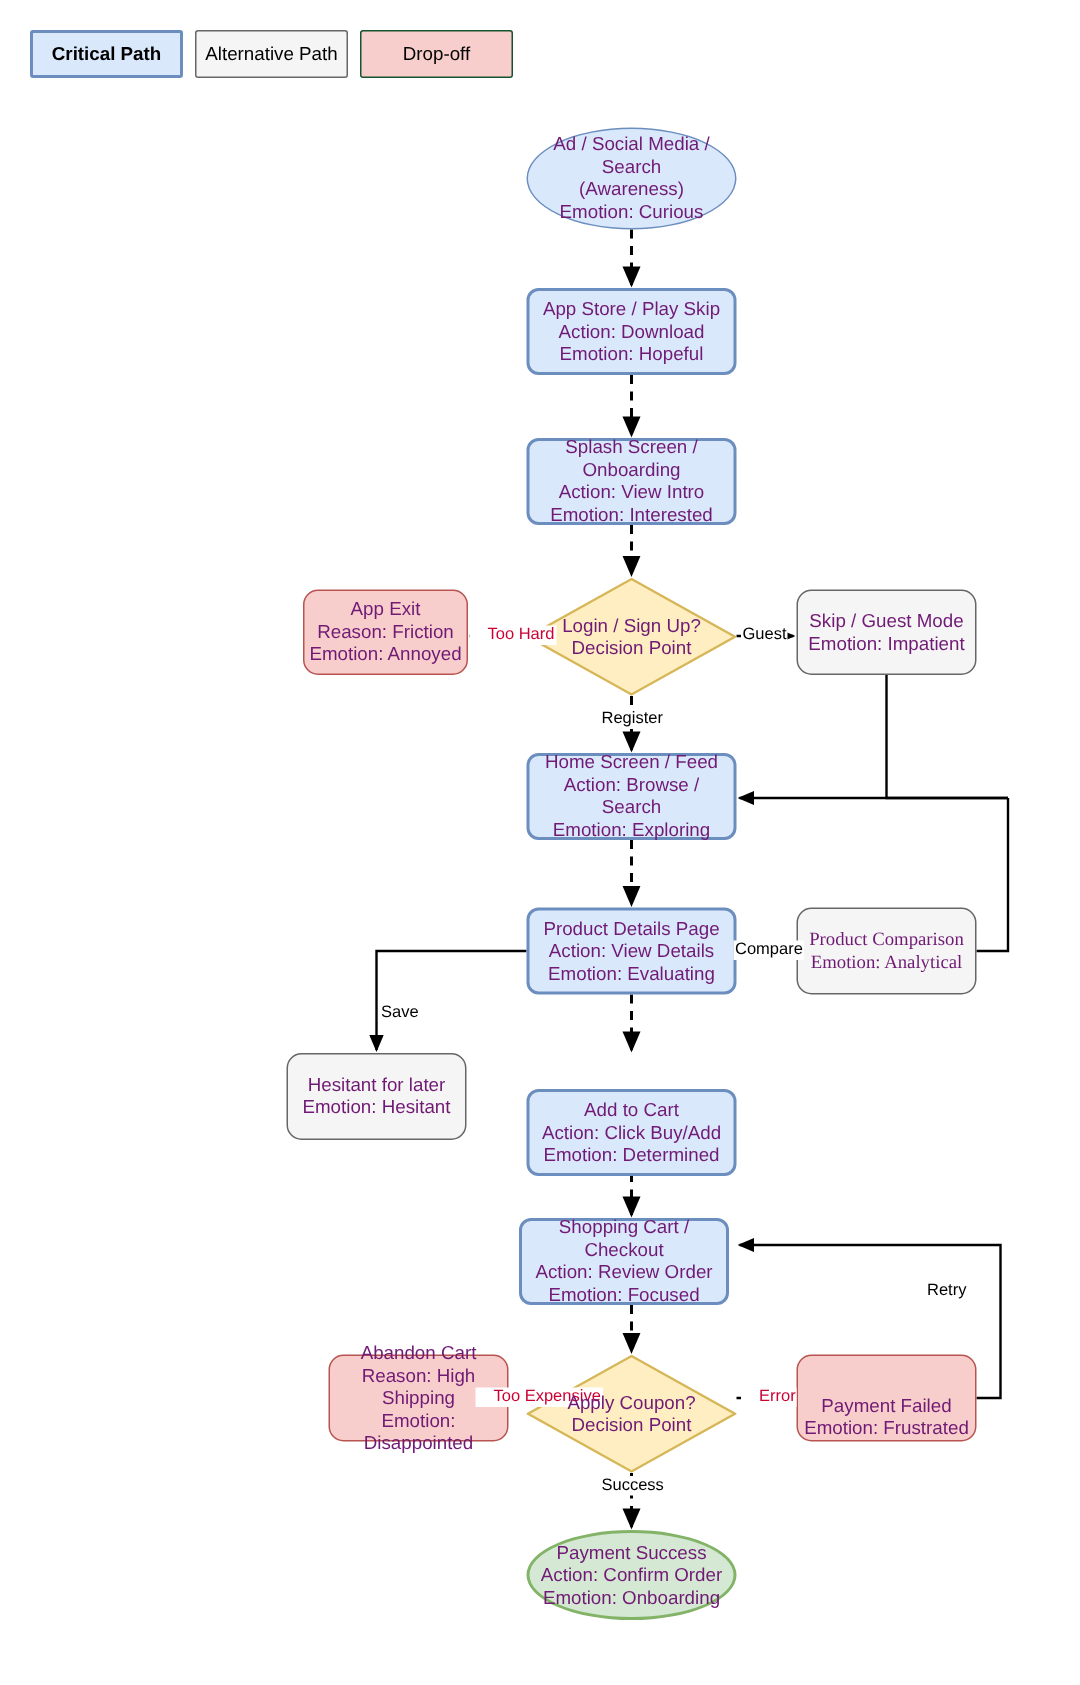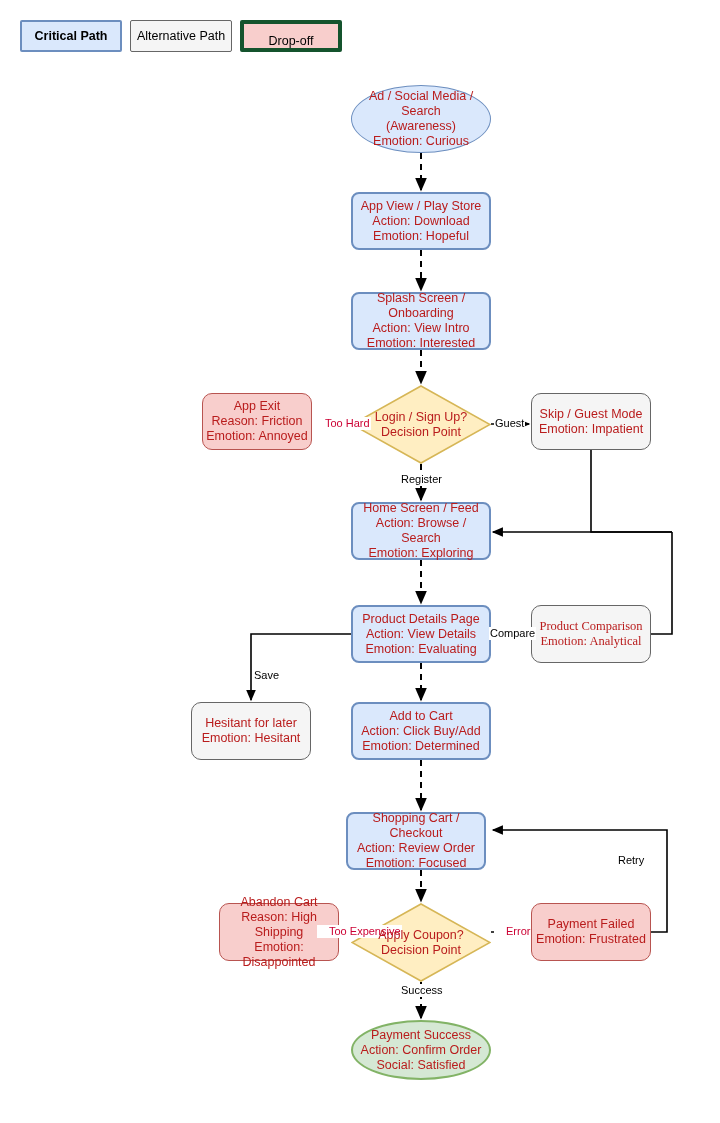--- a/index.html
+++ b/index.html
@@ -10,30 +10,30 @@
 
   
   .legend-item{position:absolute;height:32px;box-sizing:border-box;
      display:flex;align-items:center;justify-content:center;
      font-size:12.5px;color:#000;border-radius:2px;white-space:nowrap;}
   #lg-critical{left:20px;top:20px;width:102px;background:#dae8fc;
      border:2px solid #6c8ebf;font-weight:bold;}
   #lg-alt{left:130px;top:20px;width:102px;background:#f5f5f5;
      border:1px solid #666666;}
   #lg-drop{left:240px;top:20px;width:102px;background:#f8cecc;
-     border:4px solid #14532d;align-items:flex-end;}
+     border:1px solid #14532d;}
 
   
   #edges{position:absolute;left:0;top:0;width:720px;height:1123px;
      pointer-events:none;}
 
   
   .node{position:absolute;box-sizing:border-box;display:flex;
      align-items:center;justify-content:center;text-align:center;
-     font-size:12.5px;line-height:15px;color:#b91c1c;}
+     font-size:12.5px;line-height:15px;color:#701a75;}
   .node .txt{width:100%;padding:0 2px;}
 
   .n-blue{background:#dae8fc;border:2px solid #6c8ebf;border-radius:8px;}
   .n-gray{background:#f5f5f5;border:1px solid #666666;border-radius:10px;}
   .n-red{background:#f8cecc;border:1px solid #b85450;border-radius:10px;}
   .n-ellipse-blue{background:#dae8fc;border:1.5px solid #6c8ebf;
      border-radius:50%;}
   .n-ellipse-green{background:#d5e8d4;border:2px solid #82b366;
      border-radius:50%;}
 
@@ -109,21 +109,21 @@
     <div class="txt">
       <div>Ad / Social Media /</div>
       <div>Search</div>
       <div>(Awareness)</div>
       <div>Emotion: Curious</div>
     </div>
   </div>
 
   <div class="node n-blue" style="left:351px;top:192px;width:140px;height:58px;">
     <div class="txt">
-      <div>App View / Play Store</div>
+      <div>App Store / Play Skip</div>
       <div>Action: Download</div>
       <div>Emotion: Hopeful</div>
     </div>
   </div>
 
   <div class="node n-blue" style="left:351px;top:292px;width:140px;height:58px;">
     <div class="txt">
       <div>Splash Screen /</div>
       <div>Onboarding</div>
       <div>Action: View Intro</div>
@@ -179,21 +179,21 @@
     </div>
   </div>
 
   <div class="node n-gray" style="left:191px;top:702px;width:120px;height:58px;">
     <div class="txt">
       <div>Hesitant for later</div>
       <div>Emotion: Hesitant</div>
     </div>
   </div>
 
-  <div class="node n-blue" style="left:351px;top:702px;width:140px;height:58px;">
+  <div class="node n-blue" style="left:351px;top:726px;width:140px;height:58px;">
     <div class="txt">
       <div>Add to Cart</div>
       <div>Action: Click Buy/Add</div>
       <div>Emotion: Determined</div>
     </div>
   </div>
 
   <div class="node n-blue overflow" style="left:346px;top:812px;width:140px;height:58px;">
     <div class="txt">
       <div>Shopping Cart / Checkout</div>
@@ -215,32 +215,32 @@
   <div class="node n-red overflow" style="left:191px;top:903px;width:120px;height:58px;margin-left:28px;">
     <div class="txt">
       <div>Abandon Cart</div>
       <div>Reason: High</div>
       <div>Shipping</div>
       <div>Emotion:</div>
       <div>Disappointed</div>
     </div>
   </div>
 
-  <div class="node n-red" style="left:531px;top:903px;width:120px;height:58px;">
+  <div class="node n-red" style="left:531px;top:903px;width:120px;height:58px;align-items:flex-end;">
     <div class="txt">
       <div>Payment Failed</div>
       <div>Emotion: Frustrated</div>
     </div>
   </div>
 
   <div class="node n-ellipse-green" style="left:351px;top:1020px;width:140px;height:60px;">
     <div class="txt">
       <div>Payment Success</div>
       <div>Action: Confirm Order</div>
-      <div>Social: Satisfied</div>
+      <div>Emotion: Onboarding</div>
     </div>
   </div>
 
   <div class="elabel red" style="left:313px;top:417px;">Too Hard</div>
 
   <div class="elabel" style="left:494px;top:417px;">Guest</div>
 
   <div class="elabel" style="left:400px;top:473px;">Register</div>
 
   <div class="elabel" style="left:253px;top:625px;margin-top:44px;">Save</div>

